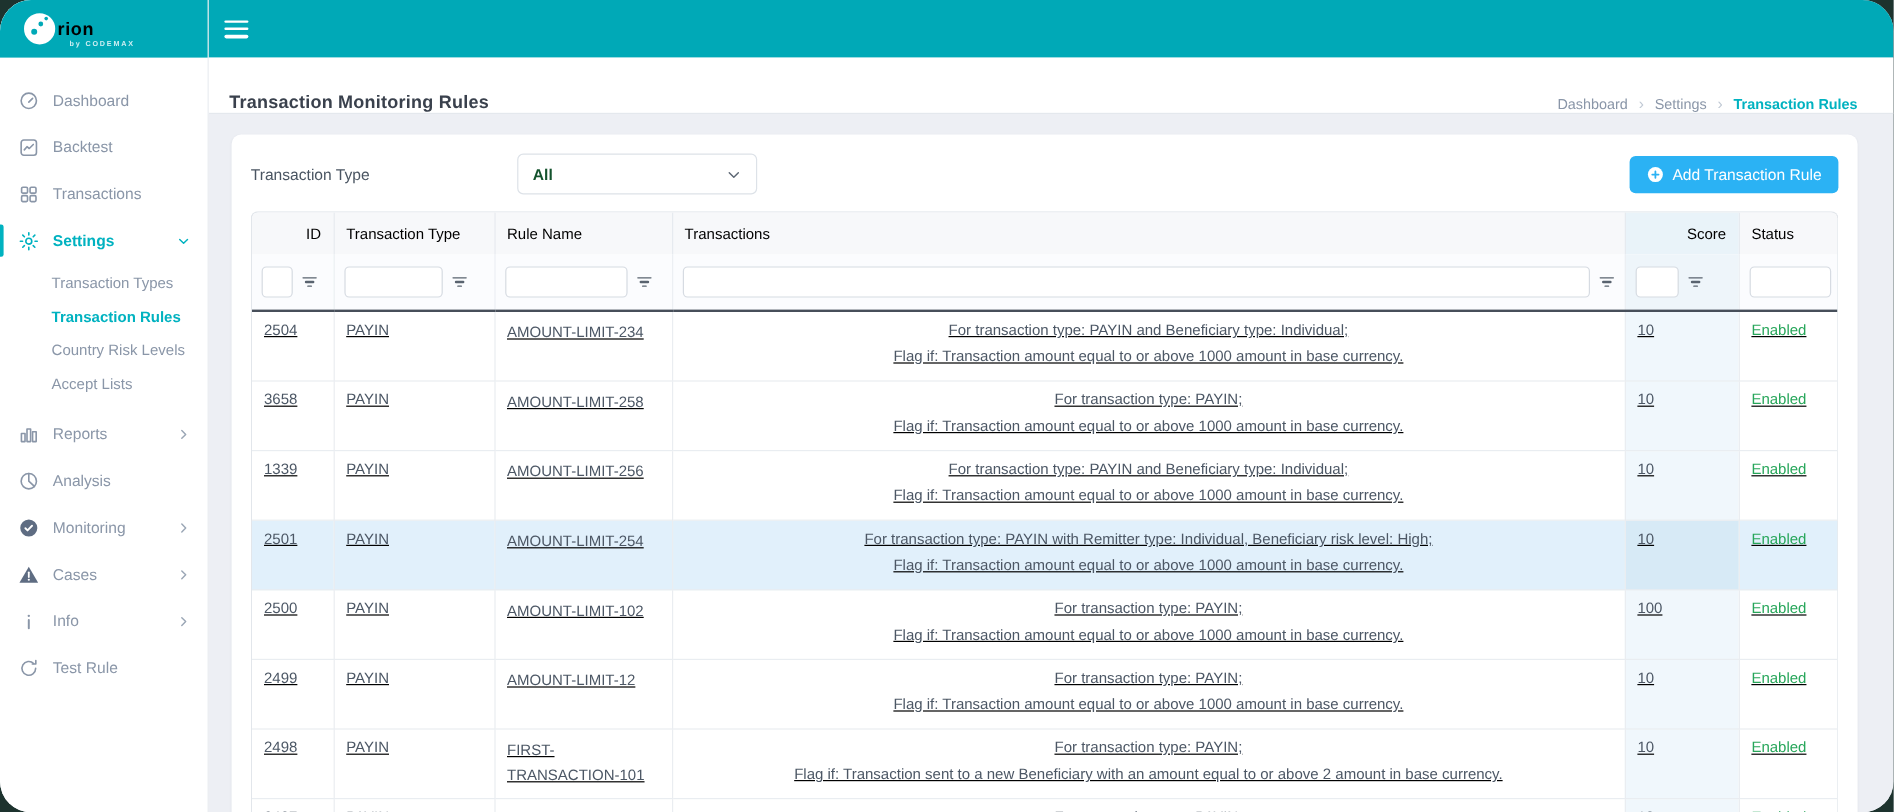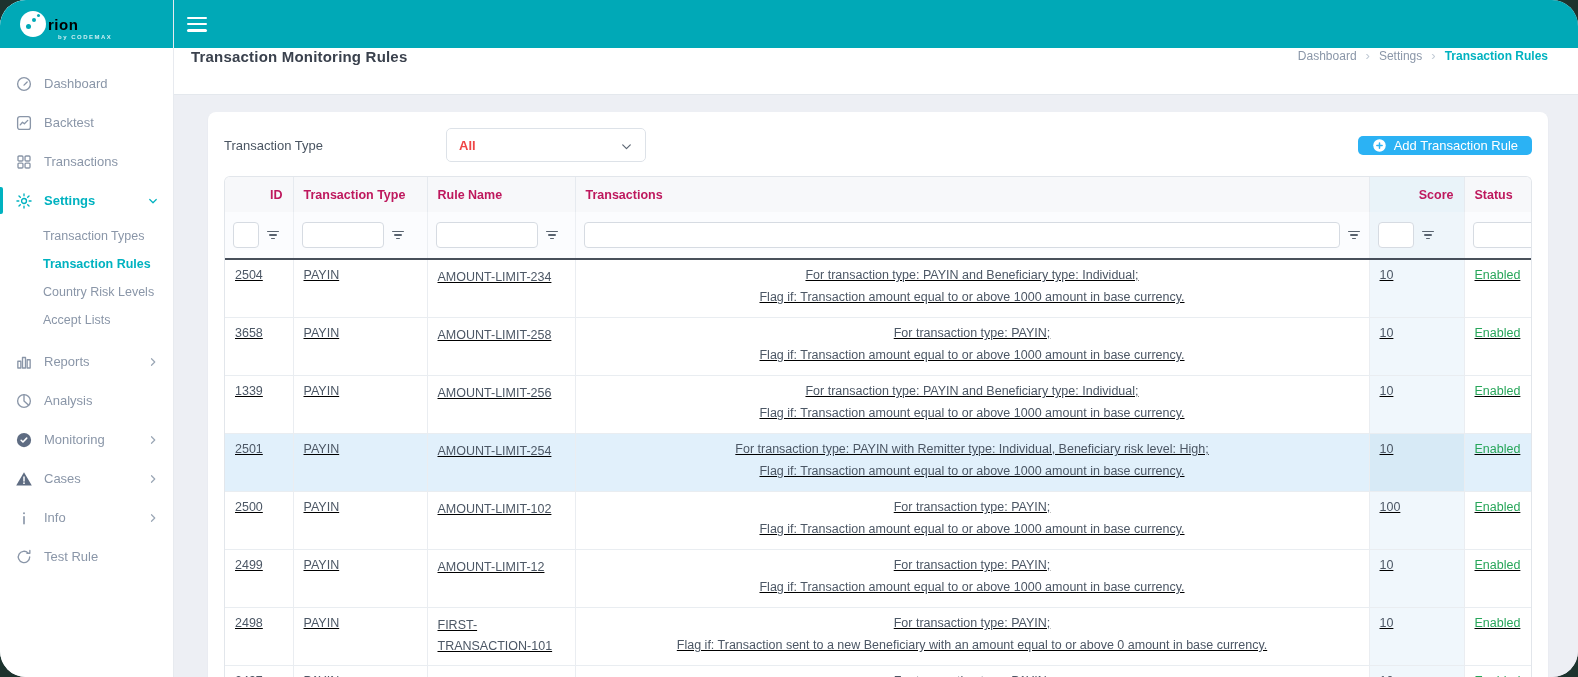--- a/index.html
+++ b/index.html
@@ -28,43 +28,43 @@
   .nav-item.active::before{content:"";position:absolute;left:0;top:6px;bottom:6px;width:3px;background:#00b2c0;border-radius:0 2px 2px 0;}
   .submenu{padding:2px 0 8px 0;}
   .sub-item{height:28px;line-height:28px;padding-left:43px;font-size:12.5px;color:#8a96a8;cursor:pointer;}
   .sub-item.active{color:#00b2c0;font-weight:bold;}
 
   
   .main{flex:1;display:flex;flex-direction:column;min-width:0;}
   .topbar{height:48px;background:#00a9b7;display:flex;align-items:center;padding-left:13px;flex:0 0 auto;}
   .hamburger{width:20px;height:15px;display:flex;flex-direction:column;justify-content:space-between;cursor:pointer;}
   .hamburger i{height:2.6px;background:#fff;border-radius:2px;display:block;}
-  .pagehead{height:46px;background:#ffffff;border-bottom:1px solid #e4e8ed;display:flex;align-items:flex-start;padding:0 30px 0 17px;flex:0 0 auto;gap:39px;}
+  .pagehead{height:46px;background:#ffffff;border-bottom:1px solid #e4e8ed;display:flex;align-items:flex-end;padding:0 30px 0 17px;flex:0 0 auto;gap:39px;}
   .page-title{font-size:15px;font-weight:bold;color:#3a414d;letter-spacing:.2px;}
   .breadcrumb{margin-left:auto;display:flex;align-items:center;gap:9px;font-size:12px;color:#8a96a8;}
   .breadcrumb .sep{color:#c0c9d4;font-size:13px;}
   .breadcrumb .crumb{cursor:pointer;}
   .breadcrumb .crumb.current{color:#00b2c0;font-weight:bold;cursor:default;}
 
-  .content{flex:1;position:relative;background:#edeff4;min-height:0;margin-left:15px;}
+  .content{flex:1;position:relative;background:#edeff4;min-height:0;}
   .card{position:absolute;left:19px;right:30px;top:17px;bottom:0;background:#fff;border-radius:8px 8px 0 0;box-shadow:0 1px 2px rgba(40,50,70,.05);padding:16px 16px 0 16px;overflow:hidden;}
 
   .filterbar{display:flex;align-items:center;height:34px;margin-bottom:14px;}
   .filter-label{font-size:13px;color:#4a5562;width:222px;}
   .select{width:200px;height:34px;border:1px solid #dde2e8;border-radius:5px;display:flex;align-items:center;padding:0 12px;cursor:pointer;background:#fff;box-sizing:border-box;}
-  .select-value{font-size:13px;font-weight:bold;color:#ef4444;}
+  .select-value{font-size:13px;font-weight:bold;color:#14532d;}
   .select .chev{margin-left:auto;width:13px;height:13px;color:#5c6673;}
-  .add-btn{margin-left:auto;height:19px;background:#2bb2f4;color:#fff;border:none;border-radius:5px;display:flex;align-items:center;gap:7px;padding:0 14px;font-size:13px;font-family:inherit;cursor:pointer;}
+  .add-btn{margin-left:auto;height:31px;background:#2bb2f4;color:#fff;border:none;border-radius:5px;display:flex;align-items:center;gap:7px;padding:0 14px;font-size:13px;font-family:inherit;cursor:pointer;}
   .add-btn .plus{width:15px;height:15px;display:inline-flex;}
 
   
   .tablewrap{border:1px solid #e2e6eb;border-bottom:none;border-radius:6px 6px 0 0;overflow:hidden;}
   table{border-collapse:collapse;table-layout:fixed;width:1324px;}
   th,td{vertical-align:top;box-sizing:border-box;}
-  thead th{background:#f7f8fa;height:35px;vertical-align:middle;font-size:12.5px;font-weight:bold;color:#be185d;text-align:left;padding:0 10px;border-right:1px solid #e6eaef;cursor:pointer;}
+  thead th{background:#f7f8fa;height:35px;vertical-align:middle;font-size:12.5px;font-weight:normal;color:#000000;text-align:left;padding:0 10px;border-right:1px solid #e6eaef;cursor:pointer;}
   thead th:last-child{border-right:none;}
   thead th.al-r{text-align:right;}
   thead th.c-score{background:#e9f3f9;}
   tr.filters td{background:#fbfcfe;height:37px;padding:5px 8px;border-right:1px solid #eceff3;border-bottom:2px solid #474f5a;vertical-align:middle;}
   tr.filters td:last-child{border-right:none;}
   tr.filters td.c-score{background:#eef5fa;}
   .fcell{display:flex;align-items:center;gap:7px;}
   .fcell input{height:26px;border:1px solid #d6dbe2;border-radius:4px;background:#fff;min-width:0;padding:0 6px;font-family:inherit;font-size:12px;outline:none;box-sizing:border-box;}
   .fw-id{width:26px;}.fw-type{width:82px;}.fw-rule{width:102px;}.fw-desc{flex:1;}.fw-score{width:36px;}.fw-status{width:68px;}
   .funnel{width:14px;height:12px;display:inline-flex;flex-direction:column;justify-content:center;gap:2px;align-items:center;cursor:pointer;flex:0 0 auto;}
@@ -404,21 +404,21 @@
                     </td>
                     <td class="c-score">10</td>
                     <td class="c-status">Enabled</td>
                   </tr>
                   <tr>
                     <td class="c-id">2498</td>
                     <td class="c-type">PAYIN</td>
                     <td class="c-rule">FIRST-TRANSACTION-101</td>
                     <td class="c-desc">
                       <div class="desc-line">For transaction type: PAYIN;</div>
-                      <div class="desc-line">Flag if: Transaction sent to a new Beneficiary with an amount equal to or above 0 amount in base currency.</div>
+                      <div class="desc-line">Flag if: Transaction sent to a new Beneficiary with an amount equal to or above 2 amount in base currency.</div>
                     </td>
                     <td class="c-score">10</td>
                     <td class="c-status">Enabled</td>
                   </tr>
                   <tr>
                     <td class="c-id">2497</td>
                     <td class="c-type">PAYIN</td>
                     <td class="c-rule">FRST-TRANSACTION-101</td>
                     <td class="c-desc">
                       <div class="desc-line">For transaction type: PAYIN;</div>

